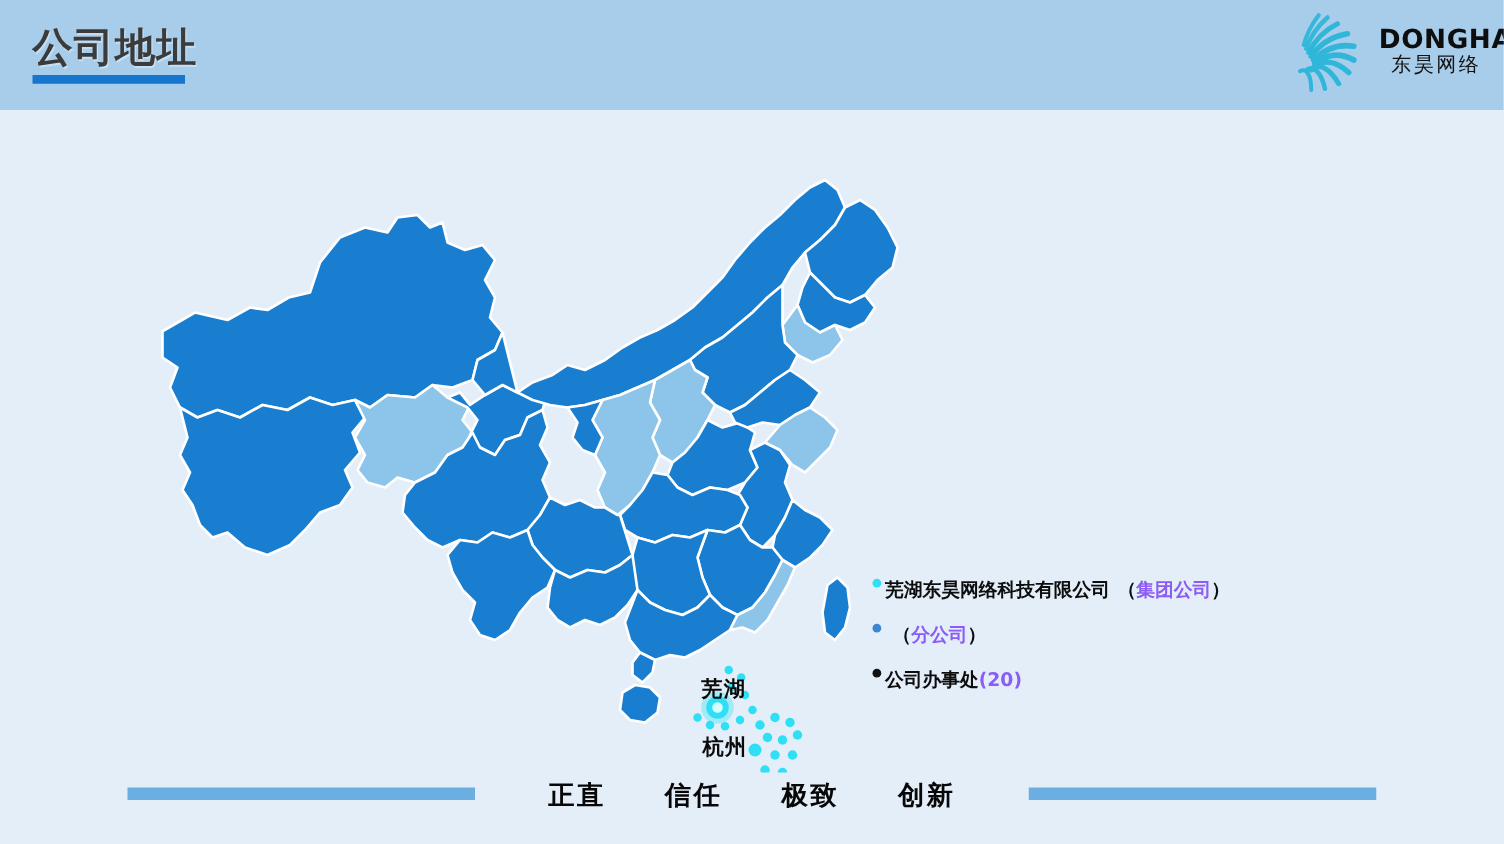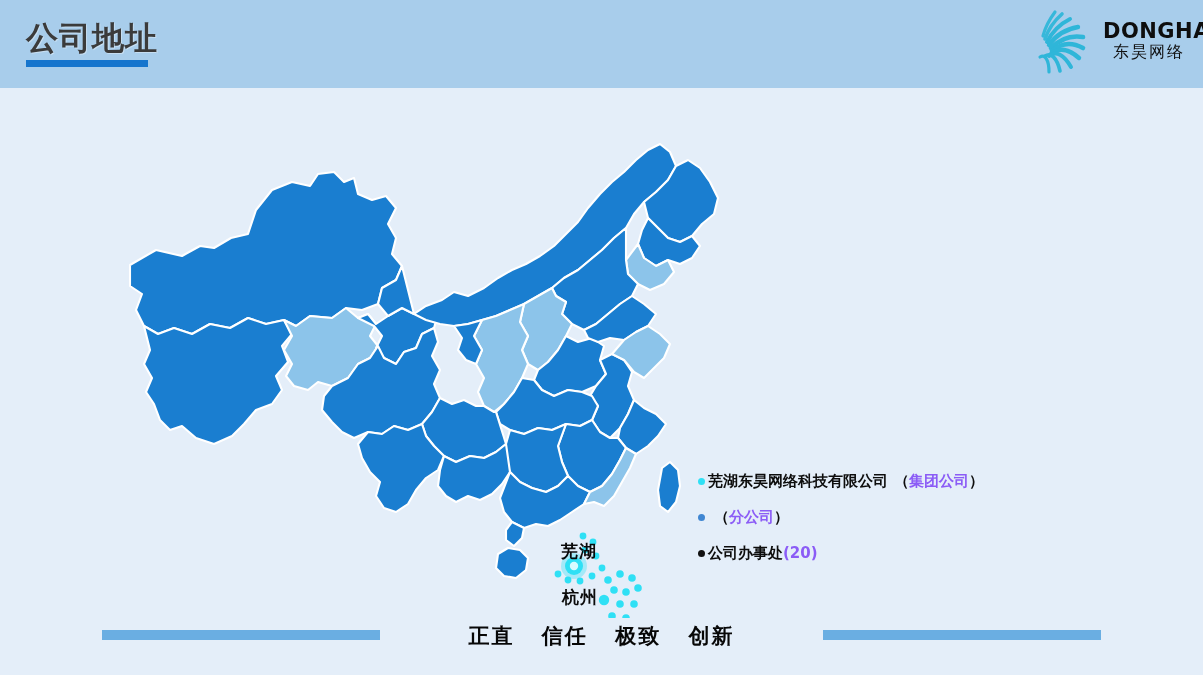--- a/index.html
+++ b/index.html
@@ -106,21 +106,21 @@
 
   
   .legend {
     position: absolute;
     left: 698px;
     top: 463px;
     width: 300px;
   }
   .legend-row {
     display: flex;
-    align-items: center;
+    align-items: flex-start;
     height: 36px;
     font-size: 15px;
     font-weight: bold;
     color: #0d0d0d;
     white-space: nowrap;
   }
   .legend-dot {
     width: 7px;
     height: 7px;
     border-radius: 50%;
@@ -147,21 +147,21 @@
     position: absolute;
     left: 0;
     top: 622px;
     width: 1203px;
     text-align: center;
     font-size: 21px;
     font-weight: bold;
     color: #070707;
     letter-spacing: 2px;
   }
-  .slogan span { margin: 0 9px; }
+  .slogan span { margin: 0 19px; }
 </style>
 </head>
 <body>
 
 <div class="slide">
 
   <div class="header">
     <div class="title-wrap">
       <div class="title">公司地址</div>
       <div class="title-underline"></div>

